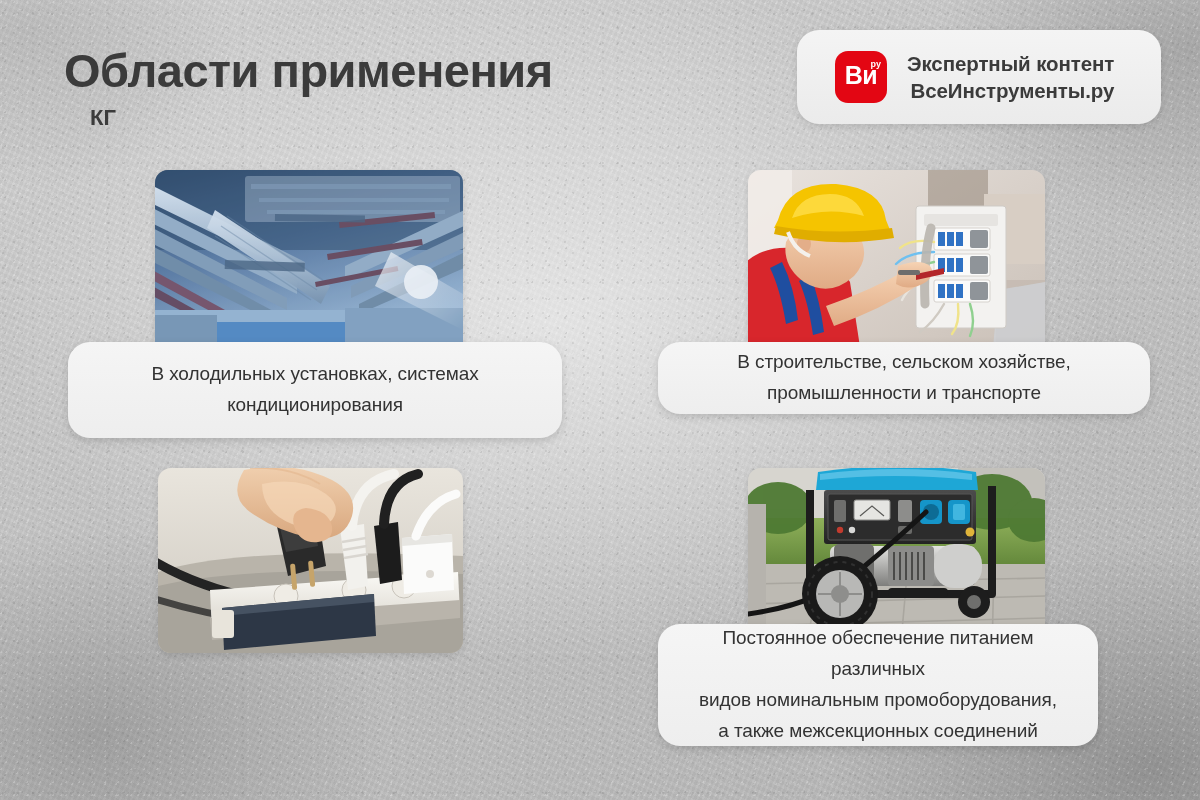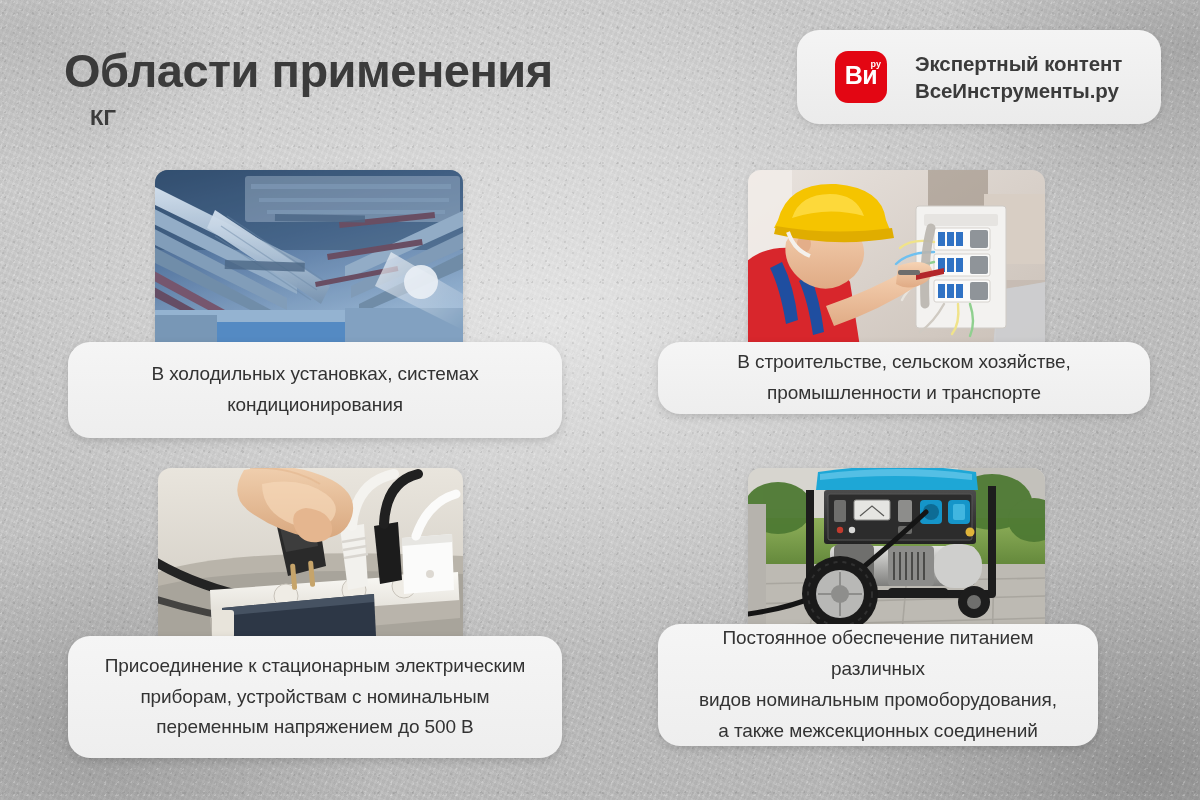--- a/index.html
+++ b/index.html
@@ -110,21 +110,22 @@
   #logo-mark .ru {
     position: absolute;
     right: 6px;
     top: 9px;
     color: #fff;
     font-size: 9px;
     font-weight: 700;
     line-height: 1;
   }
   #badge-text {
-    margin-left: 28px;
+    margin-left: 20px;
+    text-align: right;
   }
   #badge-text div {
     color: #3b3b3b;
     font-size: 20.5px;
     font-weight: 800;
     line-height: 1.33;
     letter-spacing: -0.1px;
     white-space: nowrap;
   }
 
@@ -517,24 +518,19 @@
   <div class="card" id="card-1">
     <p>В холодильных установках, системах</p>
     <p>кондиционирования</p>
   </div>
 
   <div class="card" id="card-2">
     <p>В строительстве, сельском хозяйстве,</p>
     <p>промышленности и транспорте</p>
   </div>
 
-  <div class="card" id="card-3">
-    <p>Присоединение к стационарным электрическим</p>
-    <p>приборам, устройствам с номинальным</p>
-    <p>переменным напряжением до 500 В</p>
-  </div>
 
   <div class="card" id="card-4">
     <p>Постоянное обеспечение питанием различных</p>
     <p>видов номинальным промоборудования,</p>
     <p>а также межсекционных соединений</p>
   </div>
 </div>
 
 </body></html>

